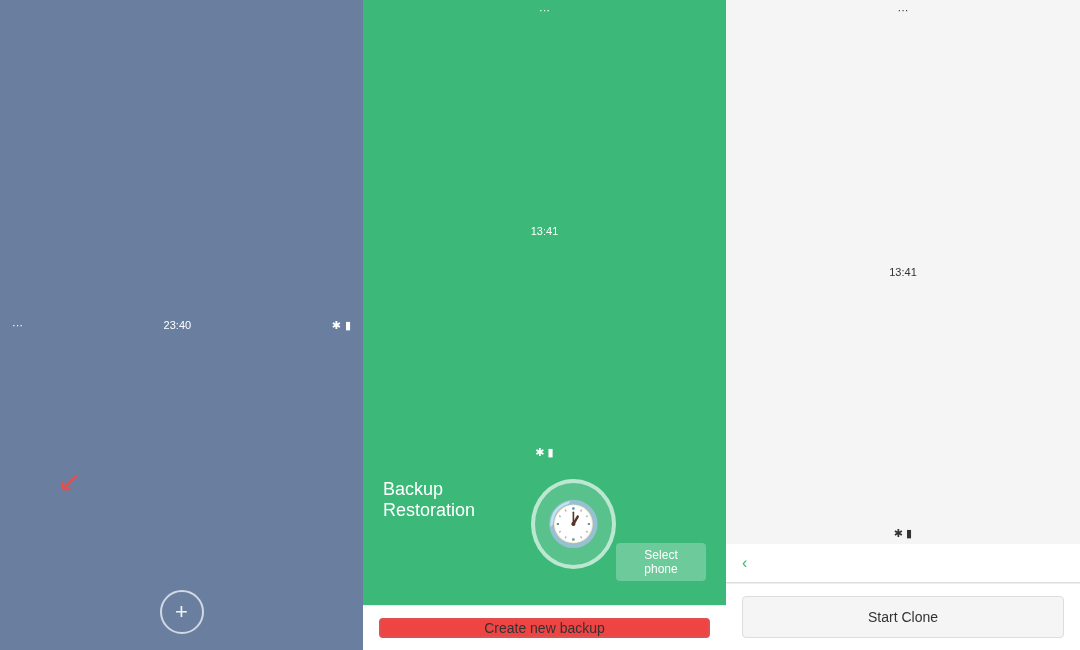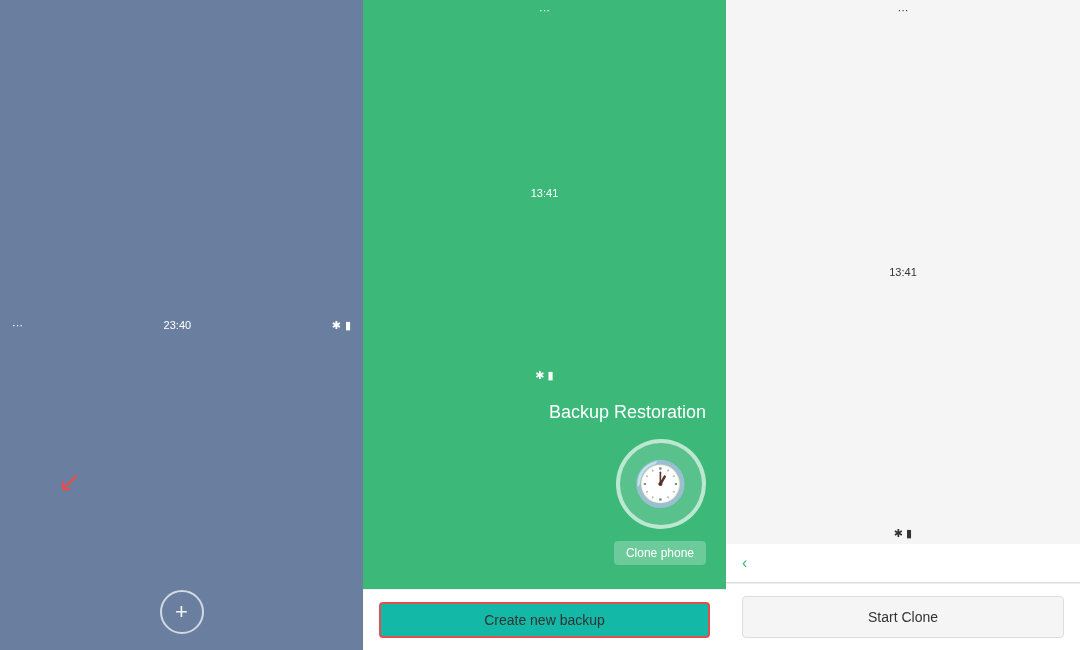--- a/index.html
+++ b/index.html
@@ -70,22 +70,22 @@
       align-items: center;
       padding: 4px 12px;
       background: #3cb878;
       color: white;
       font-size: 11px;
       min-height: 22px;
     }
     .backup-header {
       background: #3cb878;
       display: flex;
-      flex-direction: column;
-      align-items: flex-end;
+      flex-direction: row;
+      align-items: flex-start;
       padding: 16px 20px 24px;
     }
     .backup-header-title {
       color: white;
       font-size: 18px;
       font-weight: 400;
       margin-bottom: 16px;
     }
     .backup-icon-circle {
       width: 90px;
@@ -117,23 +117,23 @@
       overflow-y: auto;
       background: white;
     }
     .backup-create-btn-wrap {
       padding: 12px 16px;
       background: white;
       border-top: 1px solid #eee;
     }
     .backup-create-btn {
       width: 100%;
-      padding: 8px;
+      padding: 0;
       border: 2px solid #e05050;
-      background: #14b8a6;
+      background: #ef4444;
       color: #333;
       font-size: 14px;
       border-radius: 4px;
       cursor: pointer;
       text-align: center;
     }
 
     
     .panel-select {
       width: 354px;
@@ -218,21 +218,21 @@
   <div class="panel-backup status-bar" style="background:#3cb878;">
     <span>···</span>
     <span>13:41</span>
     <span>✱ ▮</span>
   </div>
   <div class="backup-header">
     <div class="backup-header-title">Backup Restoration</div>
     <div class="backup-icon-circle">
       <span class="backup-clock-icon">🕐</span>
     </div>
-    <button class="backup-clone-btn">Clone phone</button>
+    <button class="backup-clone-btn">Select phone</button>
   </div>
   <div class="backup-list">
     
     
     
     
   </div>
   <div class="backup-create-btn-wrap">
     <button class="backup-create-btn">Create new backup</button>
   </div>

